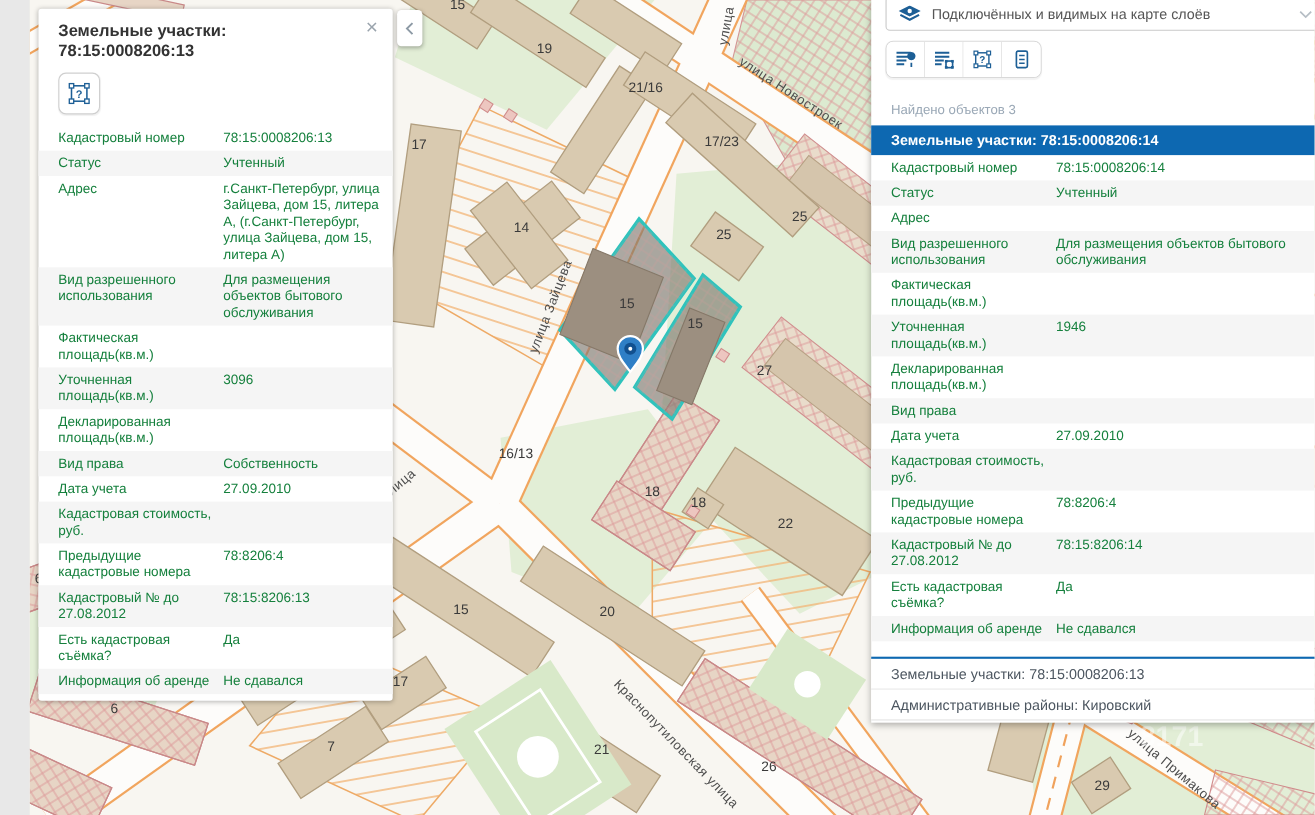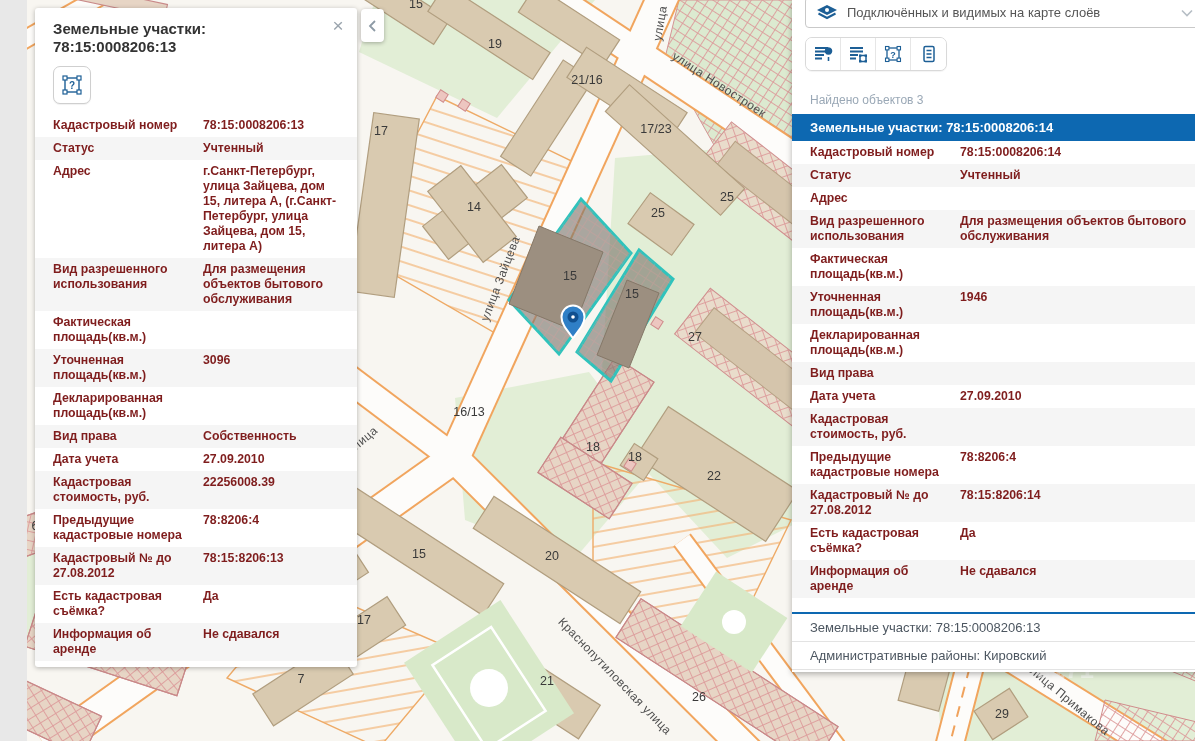--- a/index.html
+++ b/index.html
@@ -9,21 +9,21 @@
 
   
   .left-panel{position:absolute;left:8px;top:8px;width:322px;background:#fff;
     border-radius:3px;box-shadow:0 1px 5px rgba(0,0,0,.28);padding-bottom:6px;z-index:5;}
   .lp-header{position:relative;padding:12px 30px 6px 18px;}
   .lp-title{font-size:15px;font-weight:bold;color:#333;line-height:18px;}
   .lp-close{position:absolute;right:9px;top:8px;width:20px;height:20px;border:0;background:none;
     color:#9aa4ad;font-size:19px;line-height:20px;cursor:pointer;padding:0;}
   .lp-tool{margin:4px 0 10px 18px;width:38px;height:38px;border:1px solid #cfcfcf;border-radius:7px;
     background:#fff;display:flex;align-items:center;justify-content:center;cursor:pointer;box-shadow:0 1px 1px rgba(0,0,0,.06);}
-  .rows{font-size:12.3px;line-height:15px;color:#7f1d1d;font-weight:bold;}
+  .rows{font-size:12.3px;line-height:15px;color:#15803d;}
   .detail-row{display:flex;padding:4px 12px 4px 18px;}
   .detail-row.alt{background:#f5f5f5;}
   .detail-row .lbl{flex:0 0 142px;padding-right:8px;}
   .detail-row .val{flex:1;word-wrap:break-word;}
 
   
   .collapse-btn{position:absolute;left:334px;top:9px;width:23px;height:33px;background:#fff;border:0;
     border-radius:4px;box-shadow:0 1px 4px rgba(0,0,0,.3);color:#8d9aa5;cursor:pointer;z-index:5;
     display:flex;align-items:center;justify-content:center;padding:0;}
 
@@ -321,21 +321,20 @@
         <div class="detail-row alt">
           <span class="lbl">Вид права</span>
           <span class="val">Собственность</span>
         </div>
         <div class="detail-row">
           <span class="lbl">Дата учета</span>
           <span class="val">27.09.2010</span>
         </div>
         <div class="detail-row alt">
           <span class="lbl">Кадастровая стоимость, руб.</span>
-          <span class="val">22256008.39</span>
         </div>
         <div class="detail-row">
           <span class="lbl">Предыдущие кадастровые номера</span>
           <span class="val">78:8206:4</span>
         </div>
         <div class="detail-row alt">
           <span class="lbl">Кадастровый № до 27.08.2012</span>
           <span class="val">78:15:8206:13</span>
         </div>
         <div class="detail-row">

